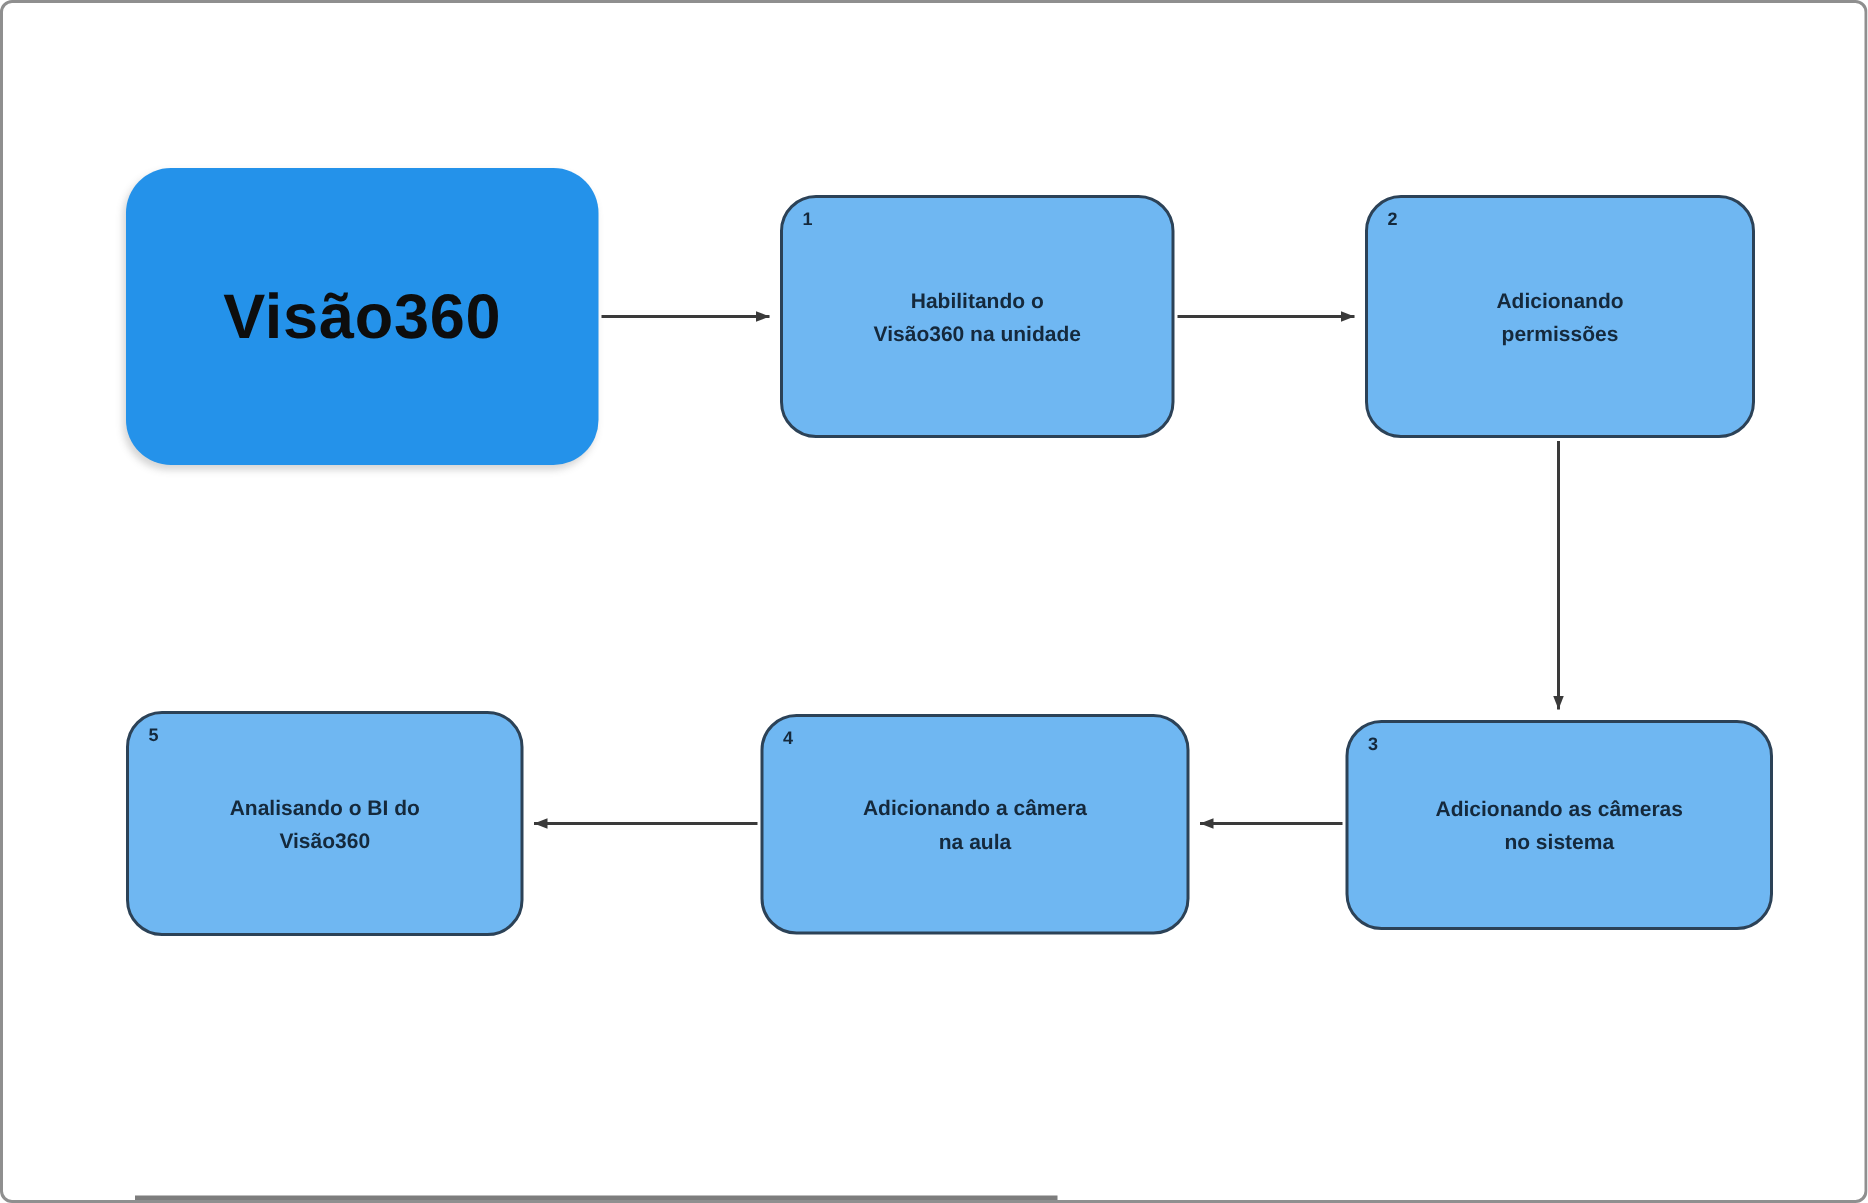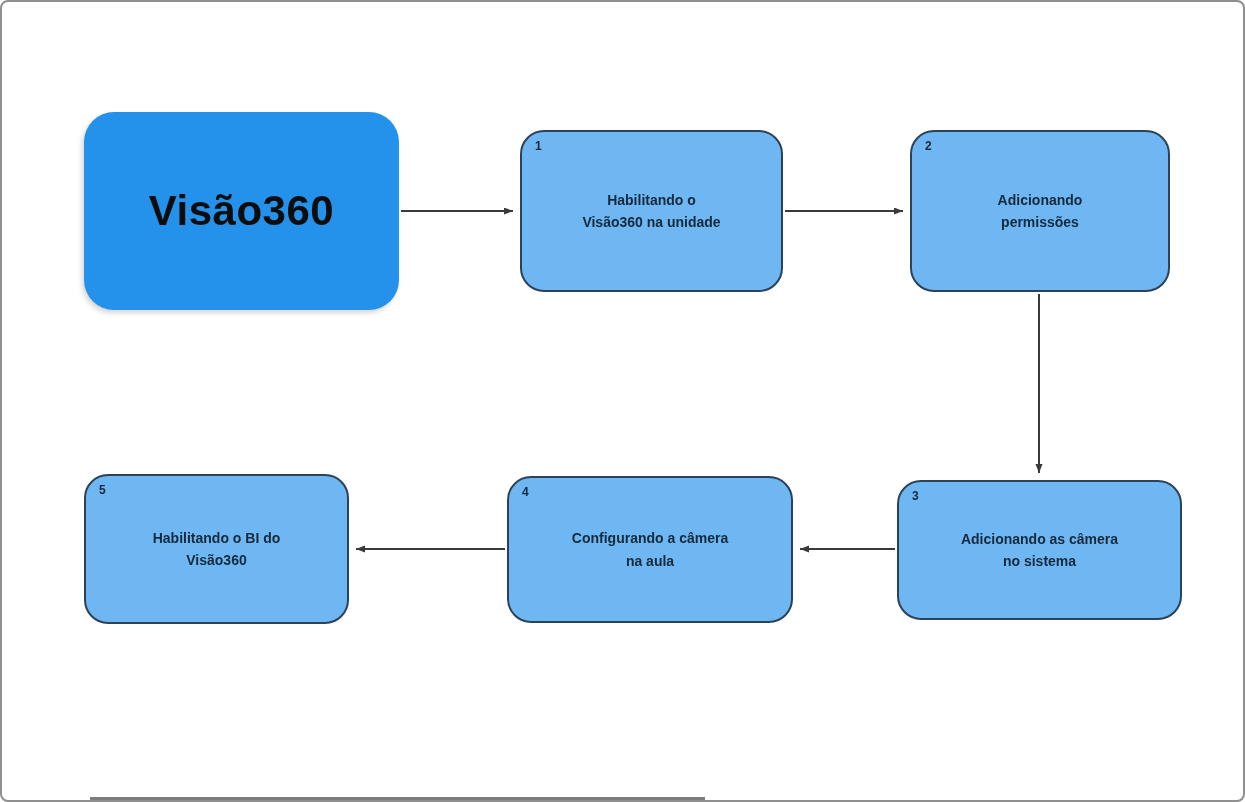--- a/index.html
+++ b/index.html
@@ -115,31 +115,31 @@
   </div>
 
   <div class="node step-node" style="left:908px; top:128px; width:260px; height:162px;">
     <span class="step-number">2</span>
     <span class="step-label">Adicionando
 permissões</span>
   </div>
 
   <div class="node step-node" style="left:895px; top:478px; width:285px; height:140px;">
     <span class="step-number">3</span>
-    <span class="step-label">Adicionando as câmera
+    <span class="step-label">Adicionando as câmeras
 no sistema</span>
   </div>
 
   <div class="node step-node" style="left:505px; top:474px; width:286px; height:147px;">
     <span class="step-number">4</span>
-    <span class="step-label">Configurando a câmera
+    <span class="step-label">Adicionando a câmera
 na aula</span>
   </div>
 
   <div class="node step-node" style="left:82px; top:472px; width:265px; height:150px;">
     <span class="step-number">5</span>
-    <span class="step-label">Habilitando o BI do
+    <span class="step-label">Analisando o BI do
 Visão360</span>
   </div>
 
   <div class="bottom-edge-segment"></div>
 
 </div>
 
 </body></html>

